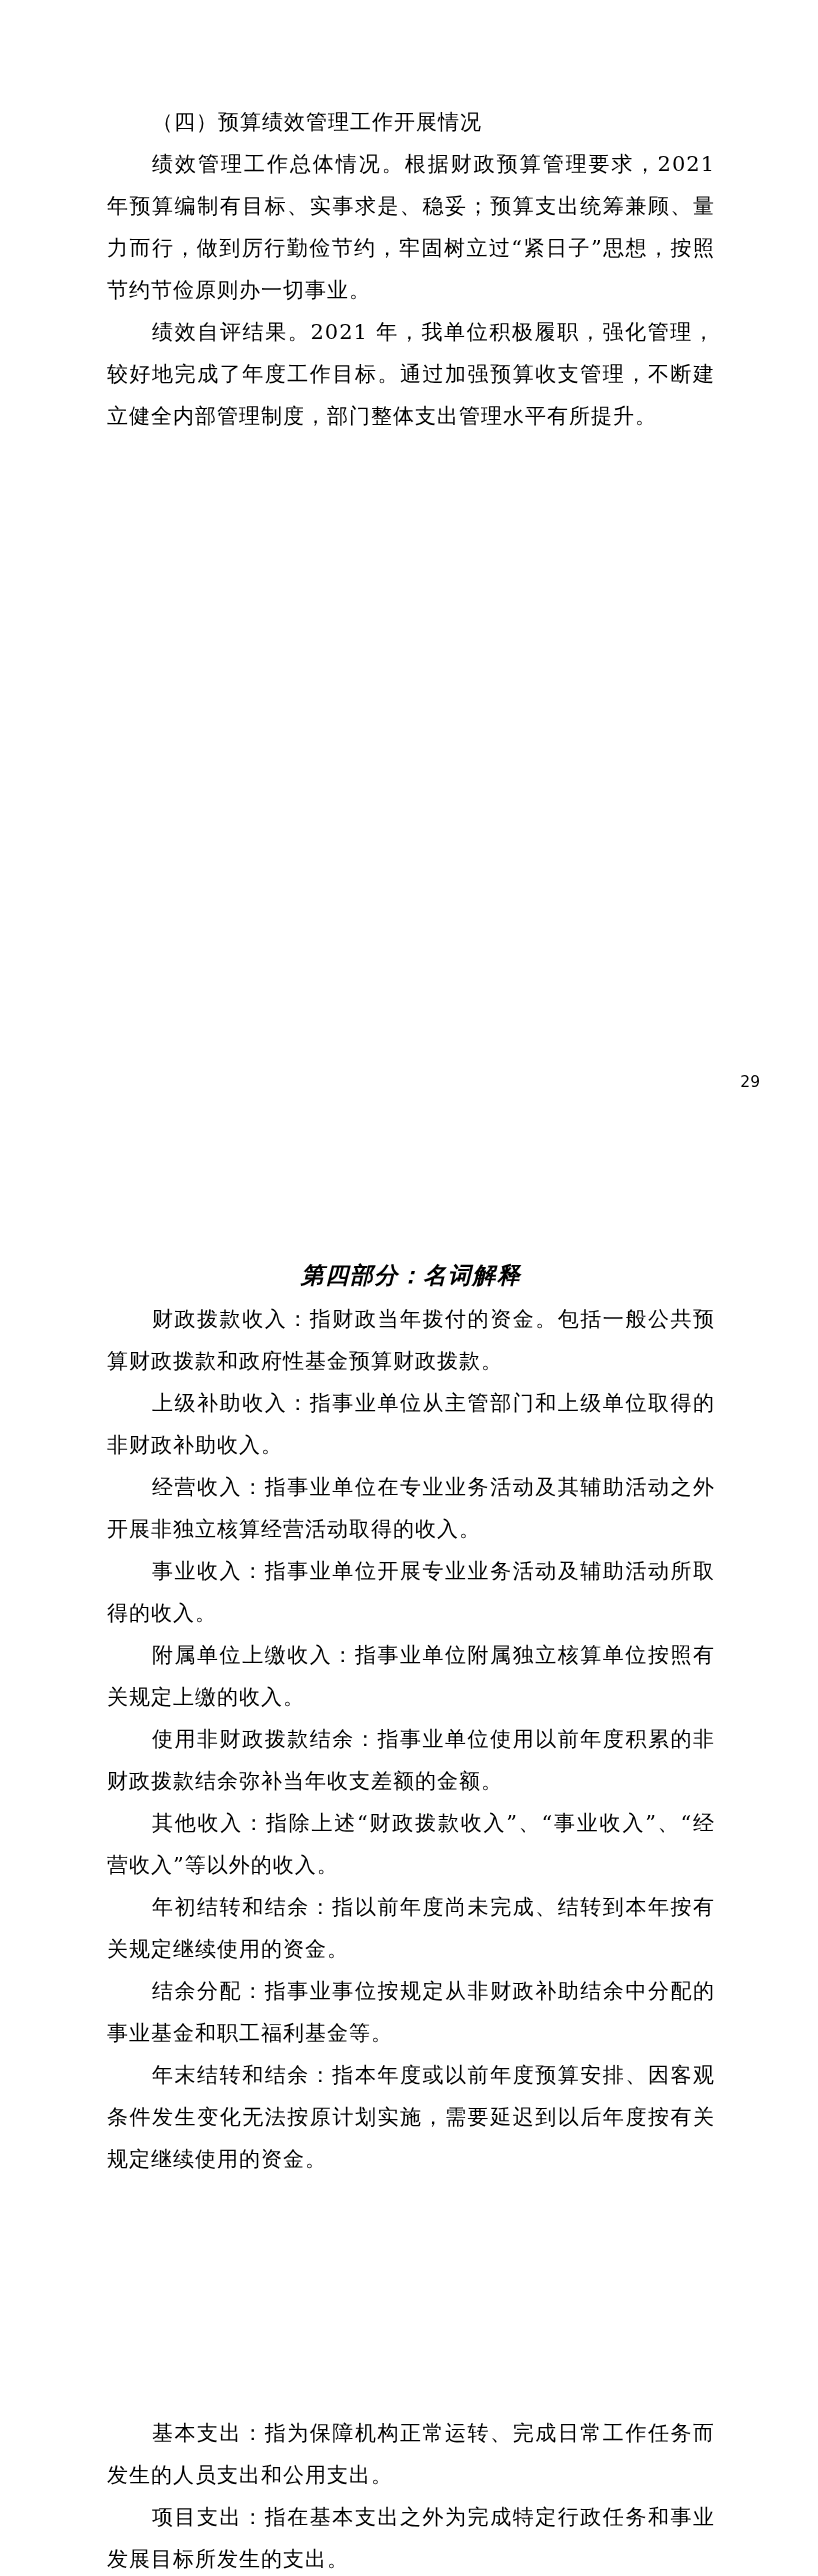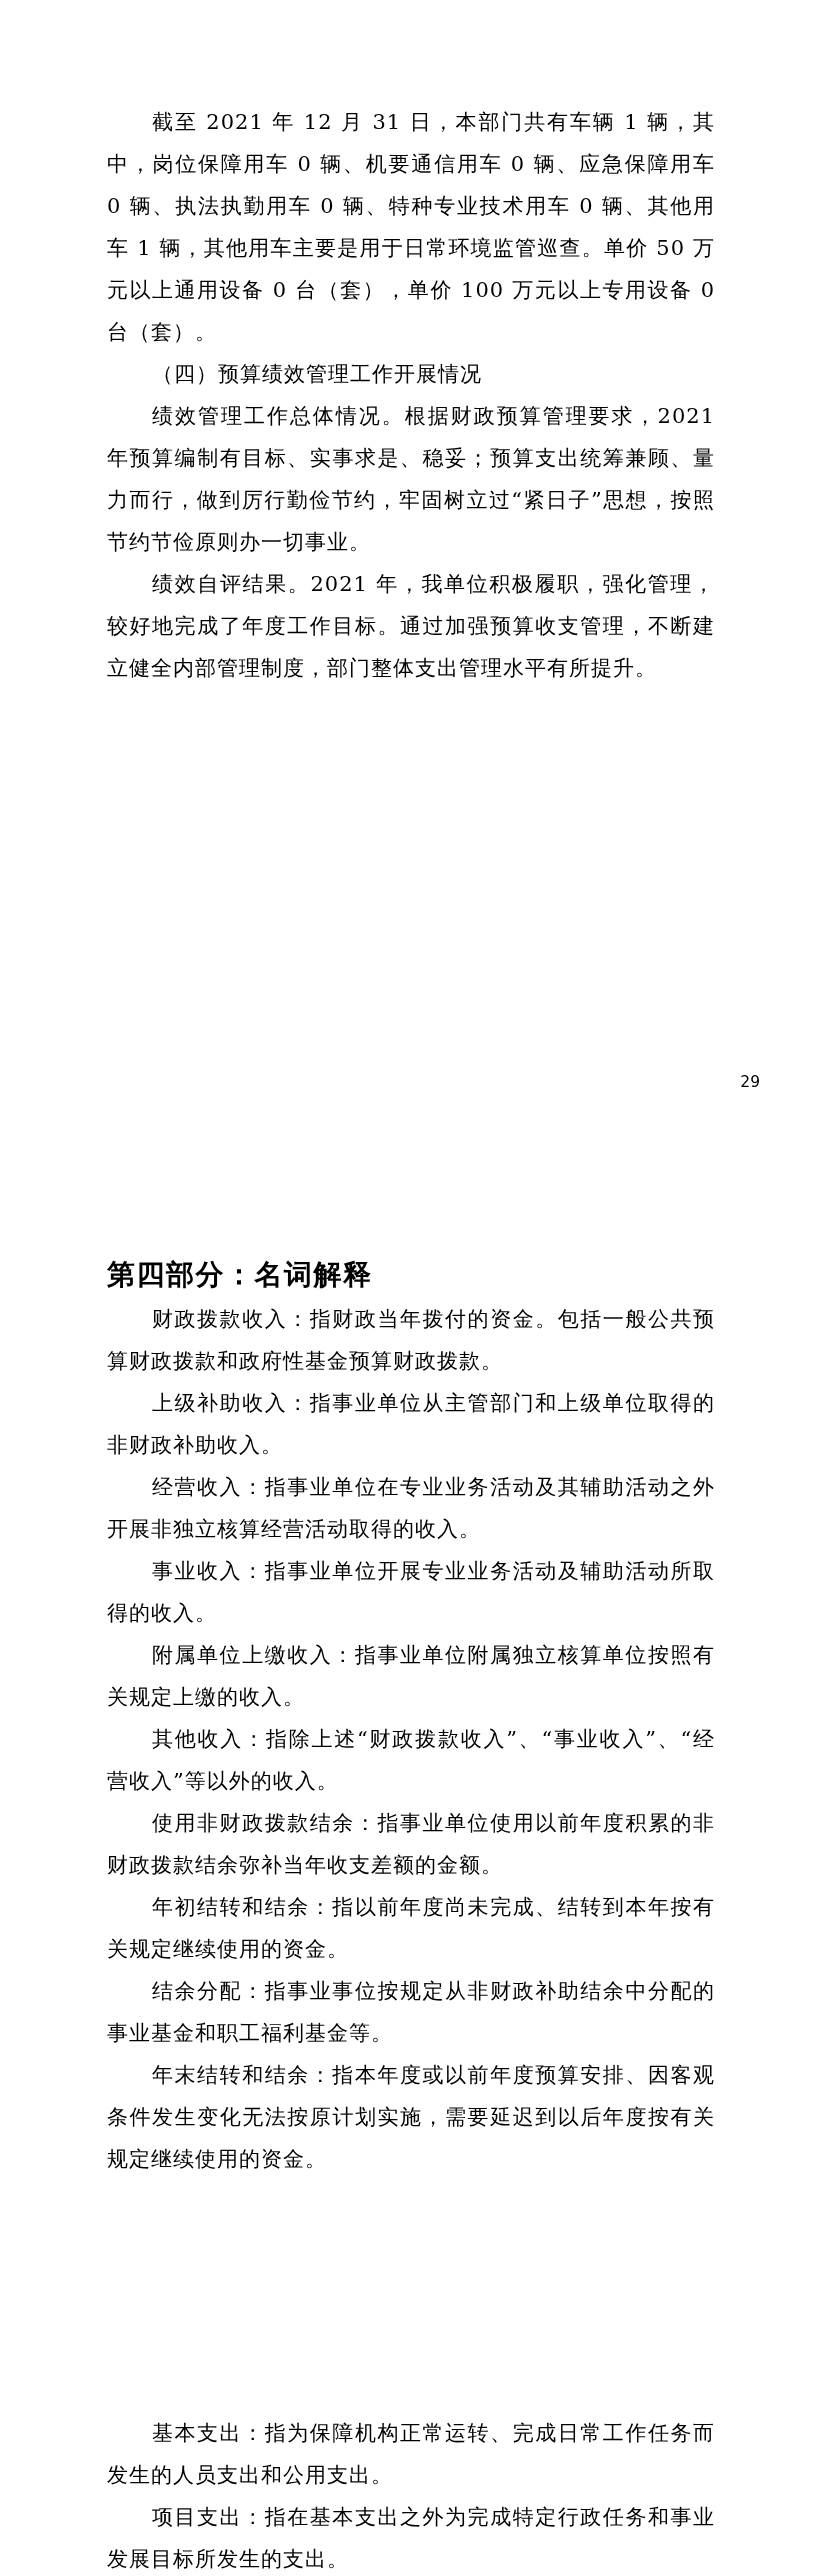--- a/index.html
+++ b/index.html
@@ -20,26 +20,27 @@
     letter-spacing: 1px;
     text-align: justify;
   }
   .textcol p { margin: 0; text-indent: 45px; }
   .lead { font-weight: normal; }
   .sec1 { top: 101px; }
   .sec2 { top: 1252px; }
   .sec3 { top: 2412px; }
   .part-title {
     margin: 0;
-    font-size: 28px;
+    font-size: 23px;
     line-height: 46px;
     font-weight: bold;
-    text-align: left;
+    text-align: center;
     text-indent: 0;
     letter-spacing: 1.5px;
+    font-style: italic;
   }
   .pagenum {
     position: absolute;
     left: 0;
     width: 720px;
     text-align: right;
     font-size: 15.5px;
     line-height: 20.6px;
     color: #000000;
     font-family: "DejaVu Sans", "Liberation Sans", sans-serif;
@@ -47,37 +48,36 @@
   }
   .pn1 { top: 1072px; }
   .pn2 { top: 2228px; }
 </style>
 </head>
 <body>
 
 <div class="doc">
 
   <div class="textcol sec1">
-    <p><b class="lead"></b><span>截至 2021 年 12 月 31 日，本部门共有车辆 1 辆，其中，岗位保障用车 0 辆、机要通信用车 0 辆、应急保障用车 0 辆、执法执勤用车 0 辆、特种专业技术用车 0 辆、其他用车 1 辆，其他用车主要是用于日常环境监管巡查。单价 50 万元以上通用设备 0 台（套），单价 100 万元以上专用设备 0 台（套）。</span></p>
     <p><b class="lead">（四）预算绩效管理工作开展情况</b><span></span></p>
     <p><b class="lead">绩效管理工作总体情况。</b><span>根据财政预算管理要求，2021 年预算编制有目标、实事求是、稳妥；预算支出统筹兼顾、量力而行，做到厉行勤俭节约，牢固树立过“紧日子”思想，按照节约节俭原则办一切事业。</span></p>
     <p><b class="lead">绩效自评结果。</b><span>2021 年，我单位积极履职，强化管理，较好地完成了年度工作目标。通过加强预算收支管理，不断建立健全内部管理制度，部门整体支出管理水平有所提升。</span></p>
   </div>
 
   <div class="pagenum pn1">29</div>
 
   <div class="textcol sec2">
     <h2 class="part-title">第四部分：名词解释</h2>
     <p><b class="lead">财政拨款收入：</b><span>指财政当年拨付的资金。包括一般公共预算财政拨款和政府性基金预算财政拨款。</span></p>
     <p><b class="lead">上级补助收入：</b><span>指事业单位从主管部门和上级单位取得的非财政补助收入。</span></p>
     <p><b class="lead">经营收入：</b><span>指事业单位在专业业务活动及其辅助活动之外开展非独立核算经营活动取得的收入。</span></p>
     <p><b class="lead">事业收入：</b><span>指事业单位开展专业业务活动及辅助活动所取得的收入。</span></p>
     <p><b class="lead">附属单位上缴收入：</b><span>指事业单位附属独立核算单位按照有关规定上缴的收入。</span></p>
+    <p><b class="lead">使用非财政拨款结余：</b><span>指事业单位使用以前年度积累的非财政拨款结余弥补当年收支差额的金额。</span></p>
     <p><b class="lead">其他收入：</b><span>指除上述“财政拨款收入”、“事业收入”、“经营收入”等以外的收入。</span></p>
-    <p><b class="lead">使用非财政拨款结余：</b><span>指事业单位使用以前年度积累的非财政拨款结余弥补当年收支差额的金额。</span></p>
     <p><b class="lead">年初结转和结余：</b><span>指以前年度尚未完成、结转到本年按有关规定继续使用的资金。</span></p>
     <p><b class="lead">结余分配：</b><span>指事业事位按规定从非财政补助结余中分配的事业基金和职工福利基金等。</span></p>
     <p><b class="lead">年末结转和结余：</b><span>指本年度或以前年度预算安排、因客观条件发生变化无法按原计划实施，需要延迟到以后年度按有关规定继续使用的资金。</span></p>
   </div>
 
 
   <div class="textcol sec3">
     <p><b class="lead">基本支出：</b><span>指为保障机构正常运转、完成日常工作任务而发生的人员支出和公用支出。</span></p>
     <p><b class="lead">项目支出：</b><span>指在基本支出之外为完成特定行政任务和事业发展目标所发生的支出。</span></p>
 

